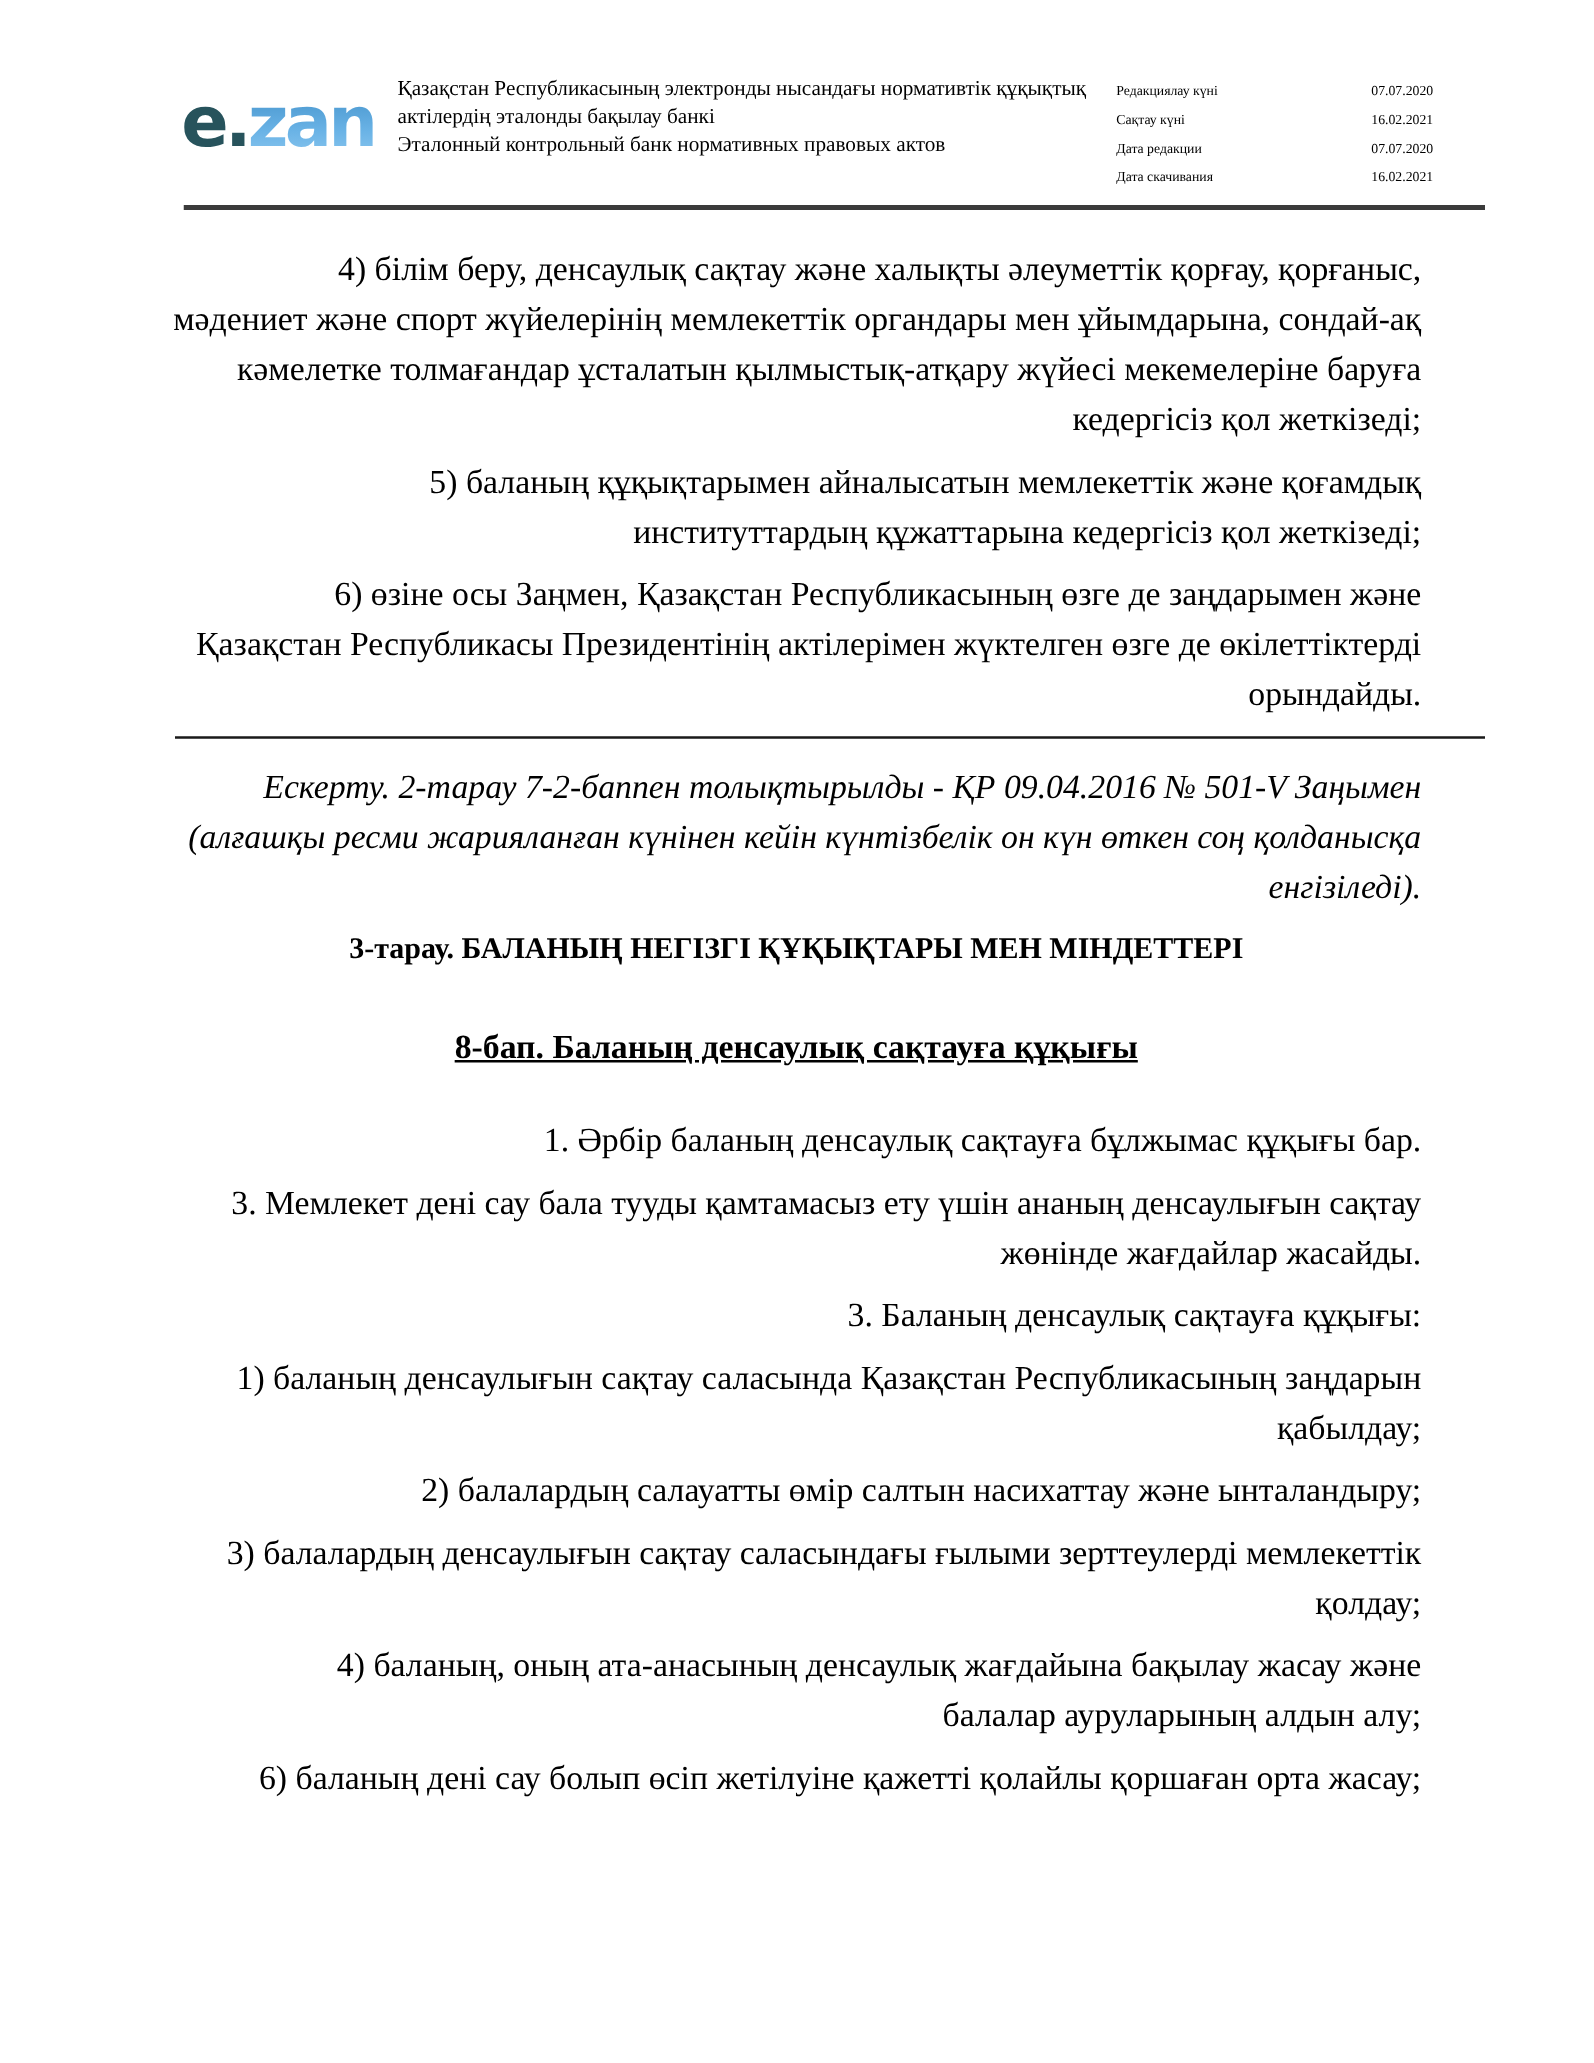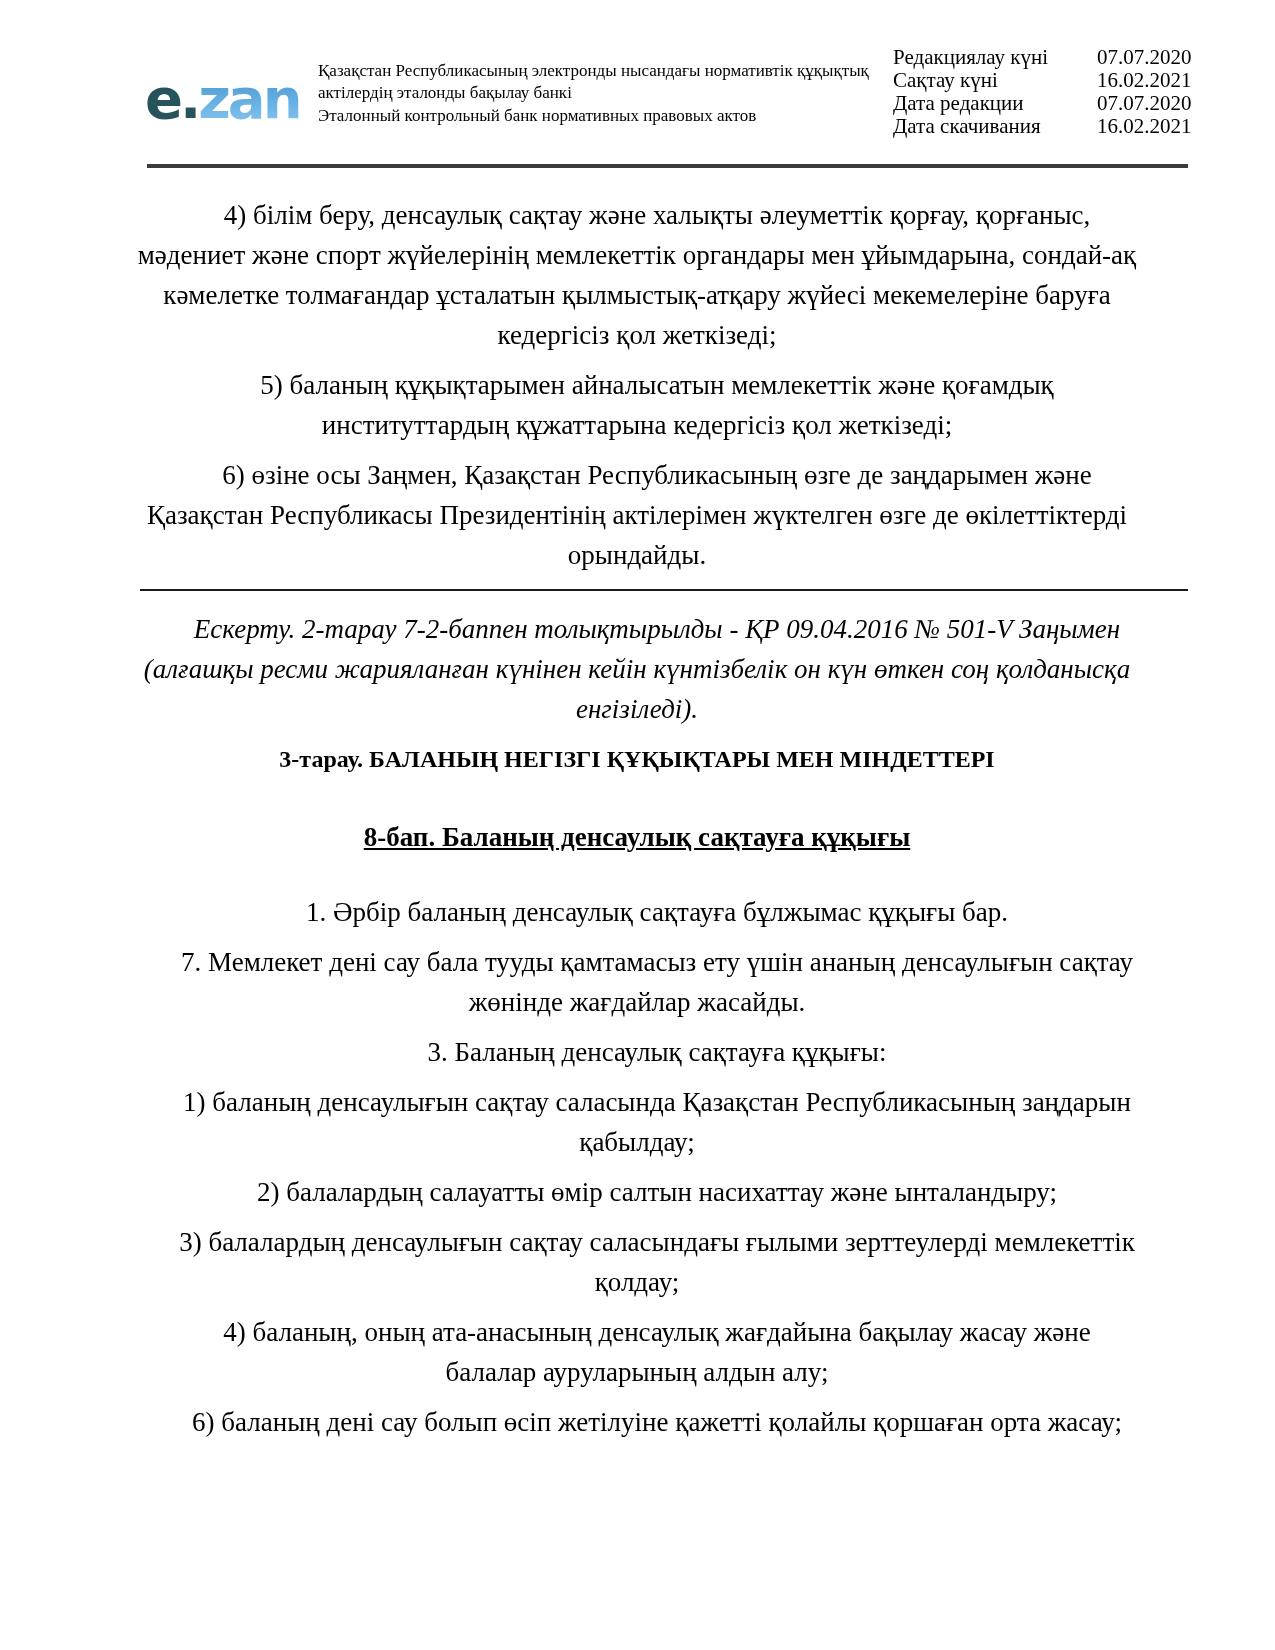--- a/index.html
+++ b/index.html
@@ -37,23 +37,23 @@
     position: absolute;
     left: 318px;
     top: 60px;
     width: 565px;
     font-size: 17px;
     line-height: 22.4px;
   }
   .meta {
     position: absolute;
     left: 893px;
-    top: 46px;
+    top: 62px;
     width: 292px;
-    font-size: 21px;
+    font-size: 11px;
     line-height: 23px;
   }
   .meta-row { display: flex; }
   .meta-label { width: 204px; flex: 0 0 204px; }
   .meta-value { flex: 1; }
 
   .rule-thick {
     position: absolute;
     left: 147px;
     top: 164px;
@@ -67,21 +67,21 @@
     position: absolute;
     left: 137px;
     top: 195px;
     width: 1000px;
     font-size: 27px;
     line-height: 40px;
   }
   .para {
     margin: 0 0 10px 0;
     text-indent: 40px;
-    text-align: center;
+    text-align: right;
   }
   .note { font-style: italic; }
   .rule-thin {
     height: 2px;
     background: var(--rule_black, #1a1a1a);
     margin: 14px 0 18px 3px;
     width: 1048px;
   }
   .chapter {
     font-size: 24px;
@@ -150,21 +150,21 @@
     <div class="rule-thin"></div>
 
     <p class="para note">Ескерту. 2-тарау 7-2-баппен толықтырылды - ҚР 09.04.2016 № 501-V Заңымен (алғашқы ресми жарияланған күнінен кейін күнтізбелік он күн өткен соң қолданысқа енгізіледі).</p>
 
     <h2 class="chapter">3-тарау. БАЛАНЫҢ НЕГІЗГІ ҚҰҚЫҚТАРЫ МЕН МІНДЕТТЕРІ</h2>
 
     <h3 class="article">8-бап. Баланың денсаулық сақтауға құқығы</h3>
 
     <div>
         <p class="para">1. Әрбір баланың денсаулық сақтауға бұлжымас құқығы бар.</p>
-        <p class="para">7. Мемлекет дені сау бала тууды қамтамасыз ету үшін ананың денсаулығын сақтау жөнінде жағдайлар жасайды.</p>
+        <p class="para">3. Мемлекет дені сау бала тууды қамтамасыз ету үшін ананың денсаулығын сақтау жөнінде жағдайлар жасайды.</p>
         <p class="para">3. Баланың денсаулық сақтауға құқығы:</p>
         <p class="para">1) баланың денсаулығын сақтау саласында Қазақстан Республикасының заңдарын қабылдау;</p>
         <p class="para">2) балалардың салауатты өмір салтын насихаттау және ынталандыру;</p>
         <p class="para">3) балалардың денсаулығын сақтау саласындағы ғылыми зерттеулерді мемлекеттік қолдау;</p>
         <p class="para">4) баланың, оның ата-анасының денсаулық жағдайына бақылау жасау және балалар ауруларының алдын алу;</p>
         <p class="para">6) баланың дені сау болып өсіп жетілуіне қажетті қолайлы қоршаған орта жасау;</p>
       </div>
 
   </main>
 </div>

